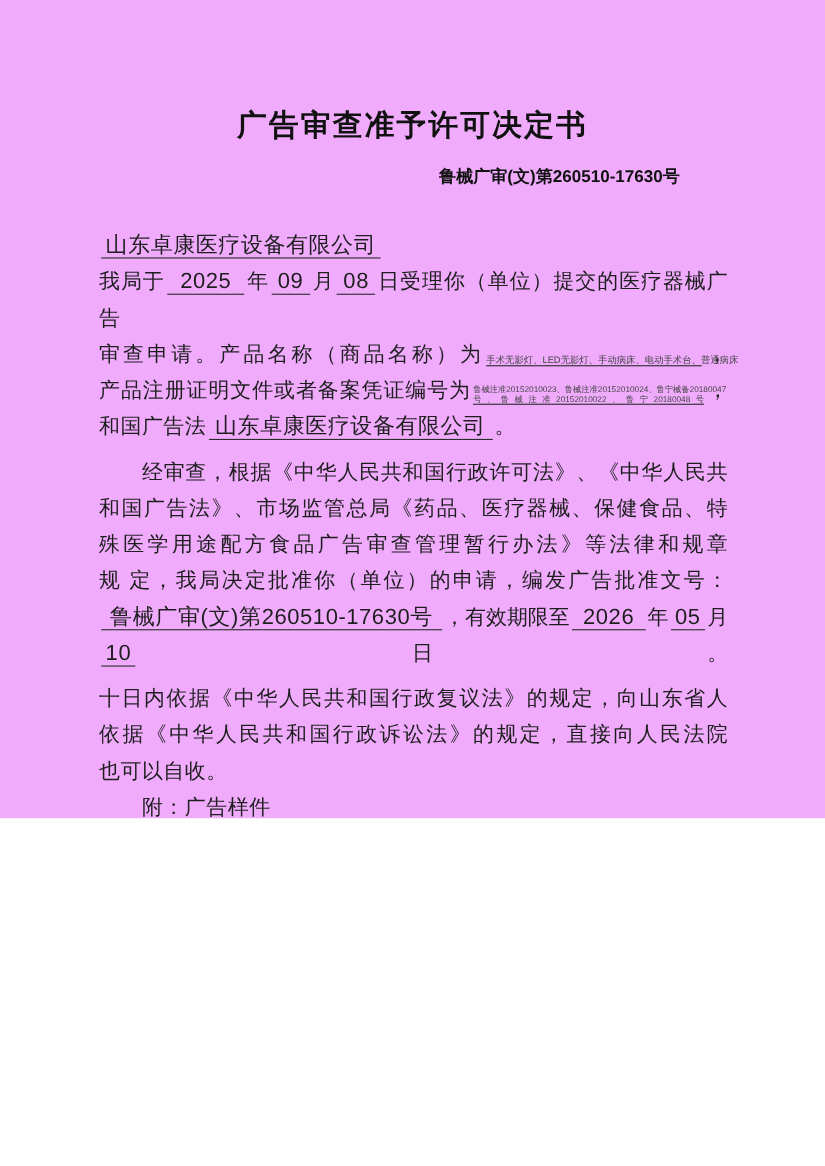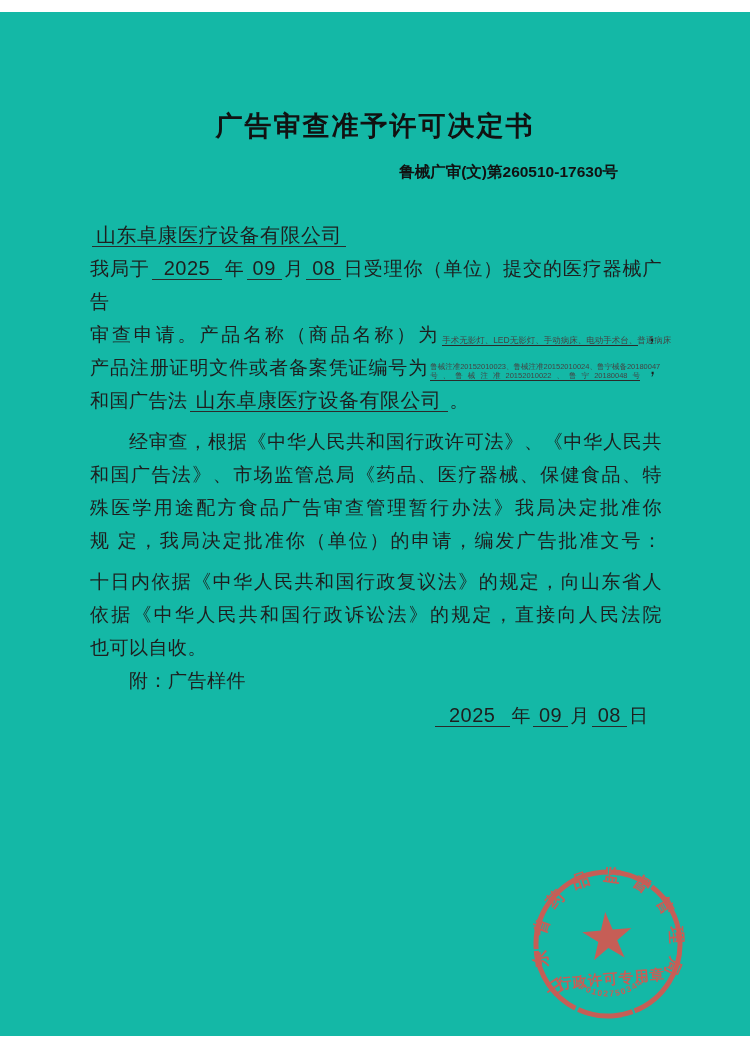--- a/index.html
+++ b/index.html
@@ -1,18 +1,18 @@
 <!DOCTYPE html>
 <html><head>
 <meta charset="utf-8">
 <style>
   html,body { margin:0; padding:0; background:#ffffff; }
   .page {
-    position:relative; width:750px; height:1024px; margin:12px auto;
-    background:#14b8a6; overflow:hidden;
+    position:relative; width:750px; height:744px; margin:0 auto;
+    background:#f0abfc; overflow:hidden;
     font-family:"Liberation Serif","DejaVu Serif",serif; color:#1e1e1e;
   }
   .title {
     margin:0; padding-top:96px; text-align:center;
     font-family:"Liberation Sans","DejaVu Sans",sans-serif;
     font-weight:700; font-size:27px; letter-spacing:2px; color:#111;
   }
   .doc-no {
     margin-top:18px; padding-right:132px; text-align:right;
     font-family:"Liberation Sans","DejaVu Sans",sans-serif;
@@ -56,22 +56,23 @@
       </div>
       <div class="para">
         <div class="line just"><span class="txt">我局于</span><span class="fill" style="padding: 0px 12px;">2025</span><span class="txt">年</span><span class="fill" style="padding: 0px 6px;">09</span><span class="txt">月</span><span class="fill" style="padding: 0px 6px;">08</span><span class="txt">日受理你（单位）提交的医疗器械广告</span></div>
         <div class="line just"><span class="txt">审查申请。产品名称（商品名称）为</span><span class="small-fill" style="width: 196px;">手术无影灯、LED无影灯、手动病床、电动手术台、普通病床</span><span class="txt">，</span></div>
         <div class="line just tight"><span class="txt">产品注册证明文件或者备案凭证编号为</span><span class="small-fill two" style="width: 210px;"><div>鲁械注准20152010023、鲁械注准20152010024、鲁宁械备20180047</div><div>号、鲁械注准20152010022、鲁宁20180048号</div></span><span class="txt">，</span></div>
         <div class="line"><span class="txt">和国广告法</span><span class="fill" style="padding: 0px 6px;">山东卓康医疗设备有限公司</span><span class="txt">。</span></div>
       </div>
       <div class="para" style="margin-top: 8px;">
         <div class="line just ind"><span class="txt">经审查，根据《中华人民共和国行政许可法》、《中华人民共</span></div>
         <div class="line just"><span class="txt">和国广告法》、市场监管总局《药品、医疗器械、保健食品、特</span></div>
-        <div class="line just"><span class="txt">殊医学用途配方食品广告审查管理暂行办法》我局决定批准你</span></div>
+        <div class="line just"><span class="txt">殊医学用途配方食品广告审查管理暂行办法》等法律和规章</span></div>
         <div class="line just"><span class="txt">规 定，我局决定批准你（单位）的申请，编发广告批准文号：</span></div>
+        <div class="line just tight"><span class="fill" style="padding: 0px 8px;">鲁械广审(文)第260510-17630号</span><span class="txt">，有效期限至</span><span class="fill" style="padding: 0px 10px;">2026</span><span class="txt">年</span><span class="fill" style="padding: 0px 4px;">05</span><span class="txt">月</span><span class="fill" style="padding: 0px 4px;">10</span><span class="txt">日。</span></div>
       </div>
       <div class="para" style="margin-top: 8px;">
         <div class="line just"><span class="txt">十日内依据《中华人民共和国行政复议法》的规定，向山东省人</span></div>
         <div class="line just"><span class="txt">依据《中华人民共和国行政诉讼法》的规定，直接向人民法院</span></div>
         <div class="line"><span class="txt">也可以自收。</span></div>
       </div>
       <div class="para">
         <div class="line ind"><span class="txt">附：广告样件</span></div>
       </div>
       <div class="para" style="margin-top: 2px; padding-left: 343px;">

